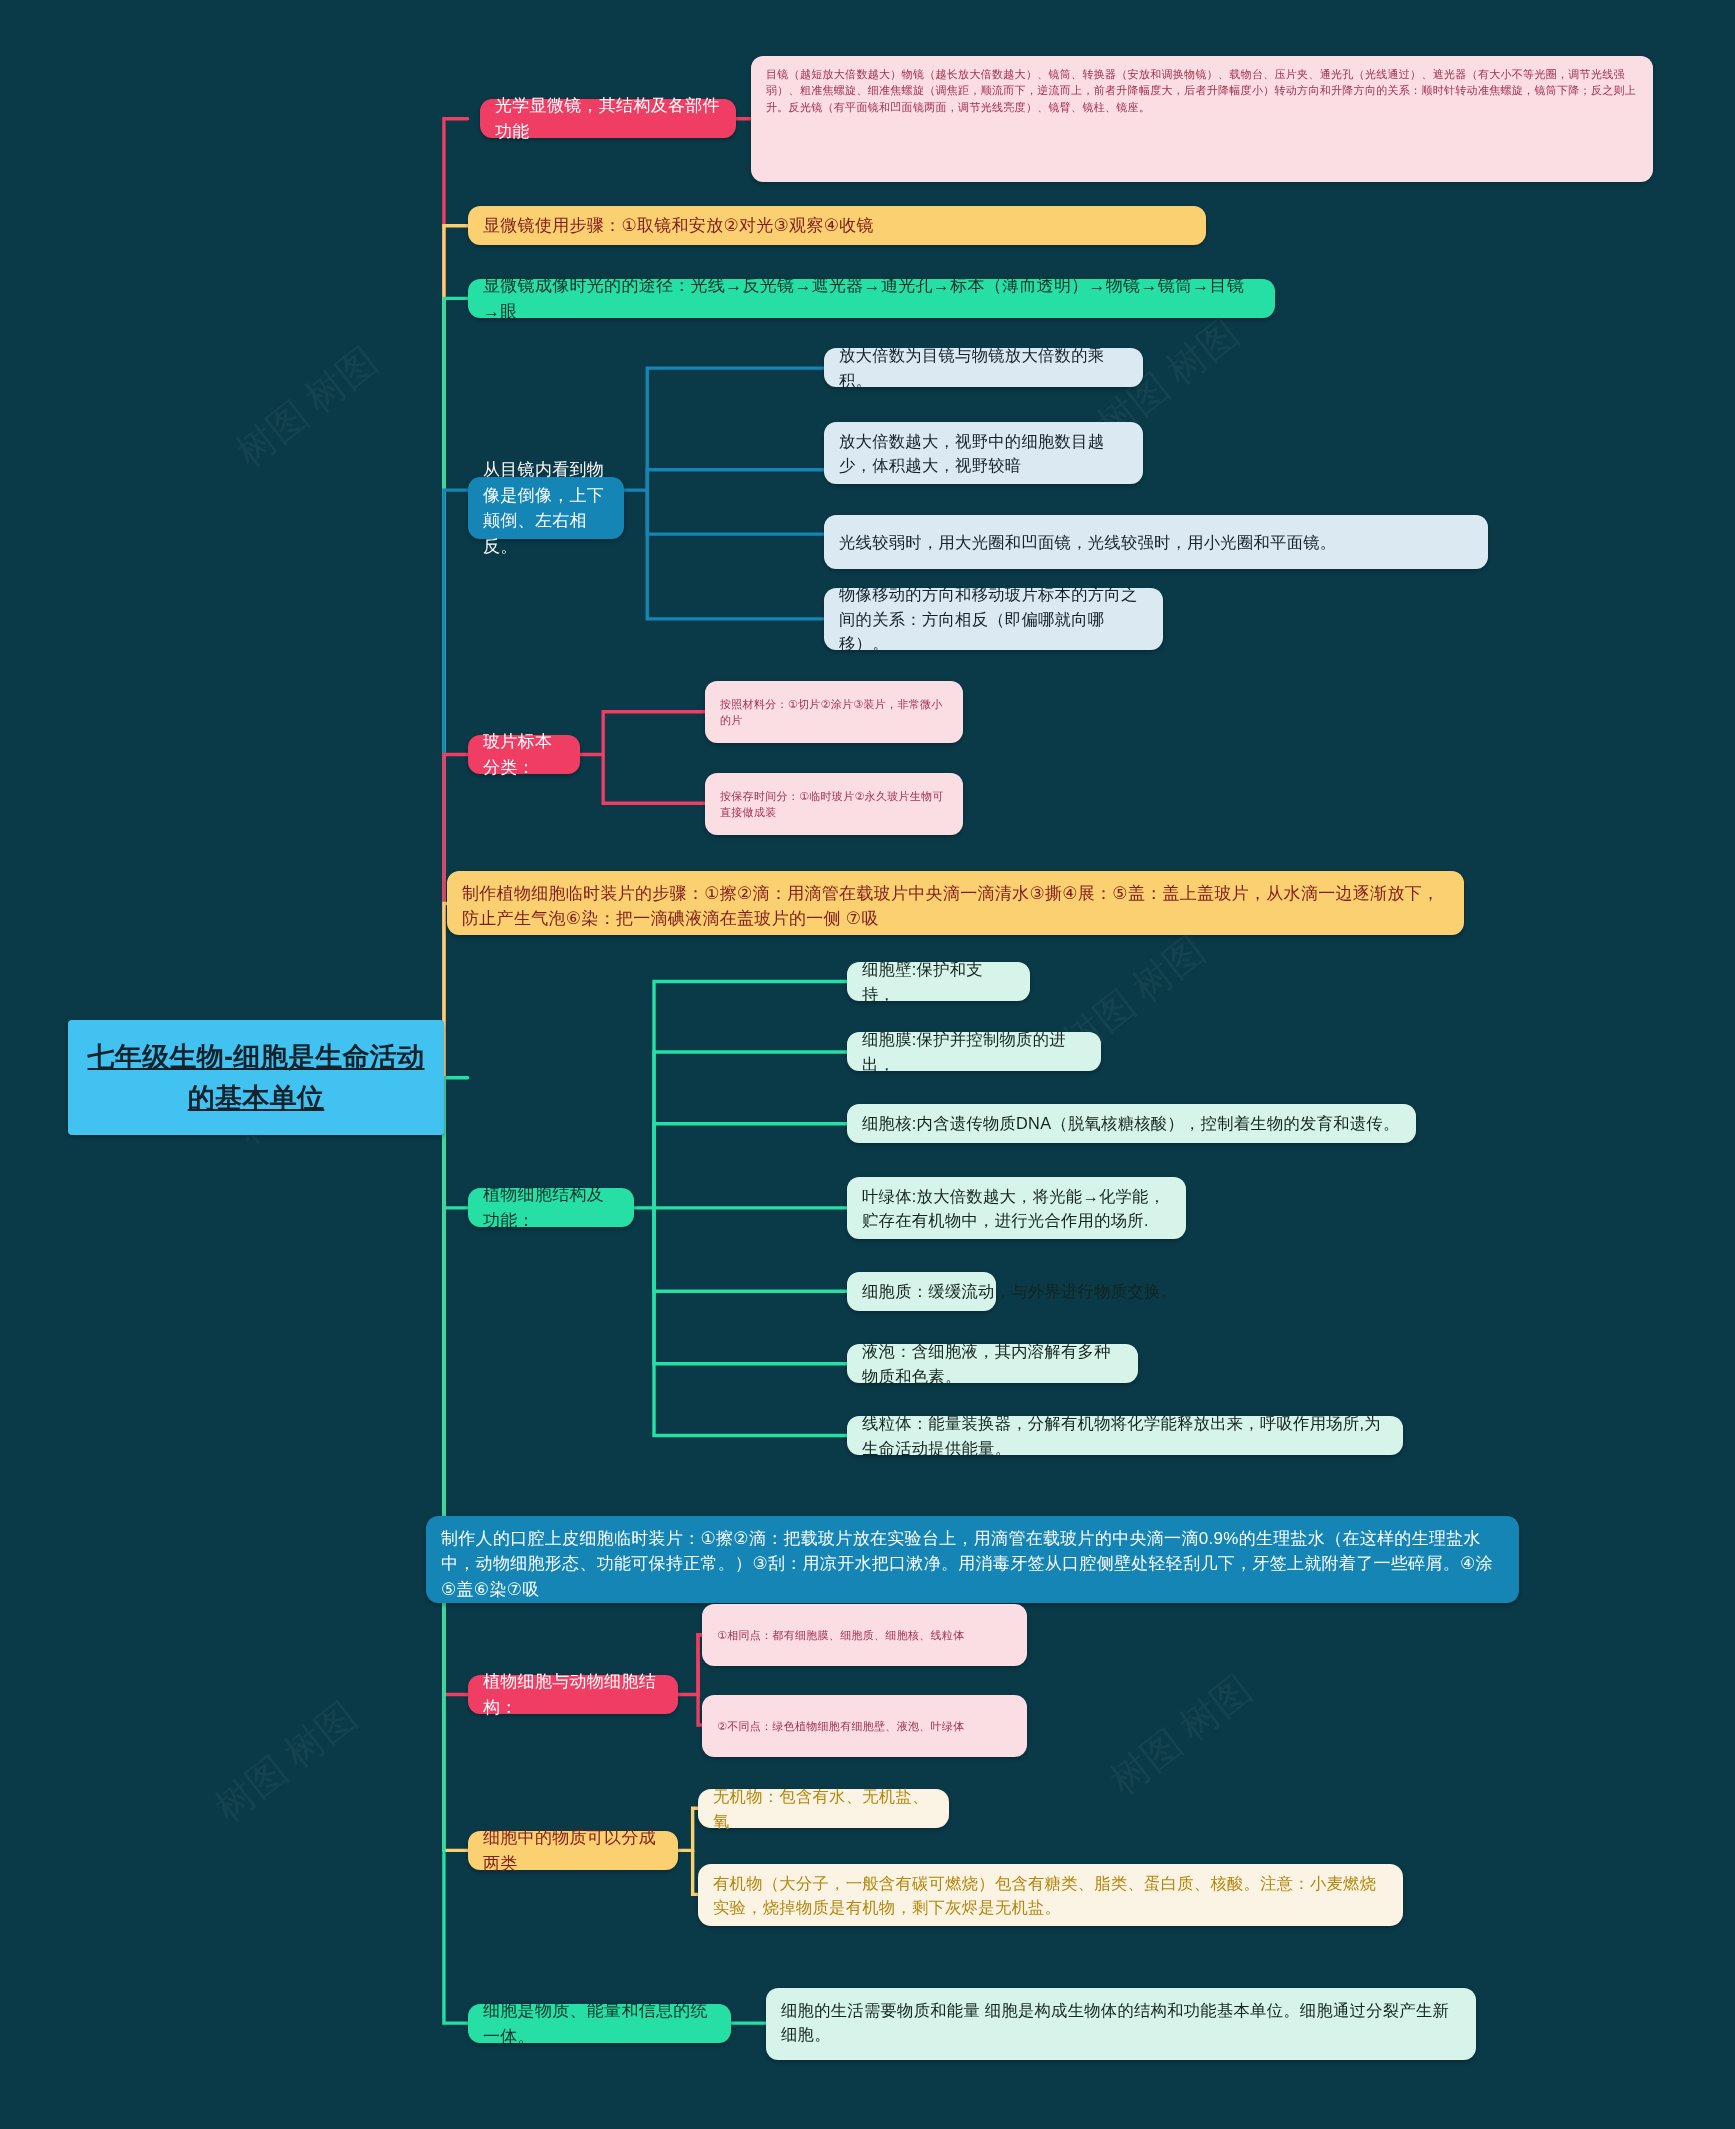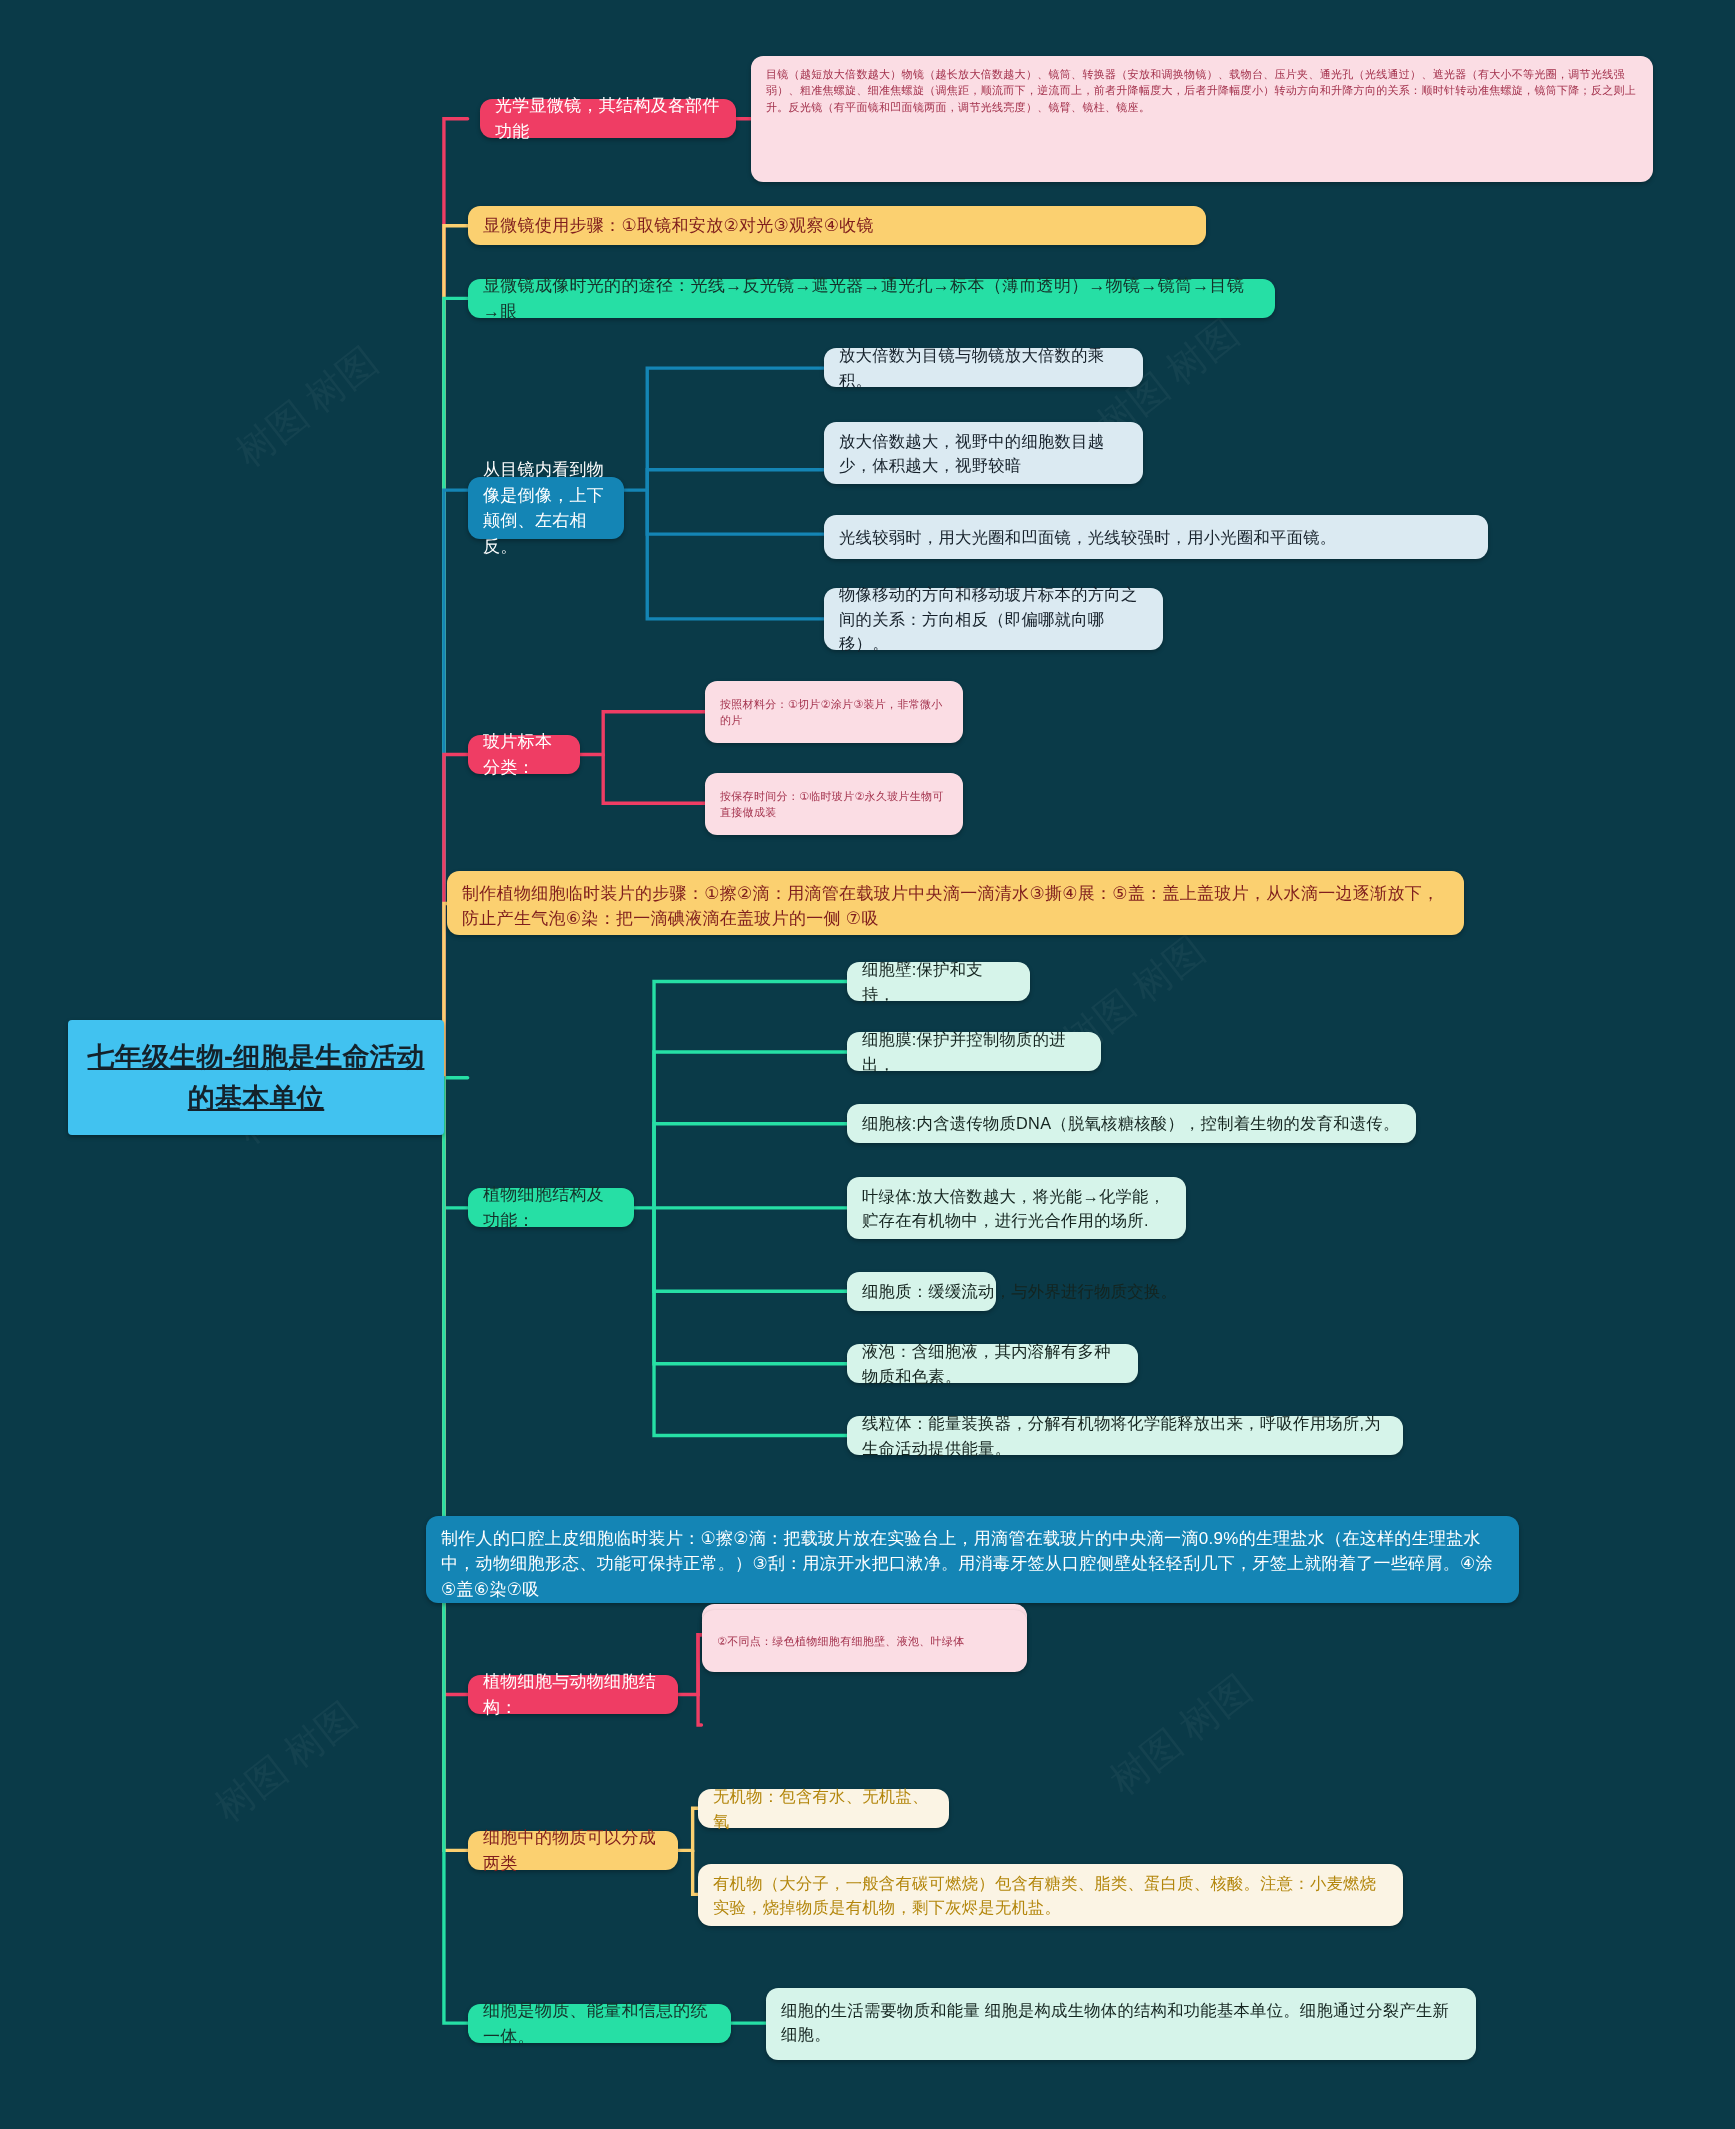--- a/index.html
+++ b/index.html
@@ -128,21 +128,21 @@
 
   <div class="node l1-blue" style="left:468px;top:459px;width:156px;height:62px;">
     <span class="txt">从目镜内看到物像是倒像，上下颠倒、左右相反。</span>
   </div>
   <div class="node l2-bluepale" style="left:824px;top:348px;width:319px;height:39px;">
     <span class="txt">放大倍数为目镜与物镜放大倍数的乘积。</span>
   </div>
   <div class="node l2-bluepale" style="left:824px;top:422px;width:319px;height:62px;">
     <span class="txt">放大倍数越大，视野中的细胞数目越少，体积越大，视野较暗</span>
   </div>
-  <div class="node l2-bluepale" style="left:824px;top:515px;width:664px;height:44px;">
+  <div class="node l2-bluepale" style="left:824px;top:515px;width:664px;height:54px;">
     <span class="txt">光线较弱时，用大光圈和凹面镜，光线较强时，用小光圈和平面镜。</span>
   </div>
   <div class="node l2-bluepale" style="left:824px;top:588px;width:339px;height:62px;">
     <span class="txt">物像移动的方向和移动玻片标本的方向之间的关系：方向相反（即偏哪就向哪移）。</span>
   </div>
 
   <div class="node l1-pink" style="left:468px;top:735px;width:112px;height:39px;">
     <span class="txt">玻片标本分类：</span>
   </div>
   <div class="node l2-pink" style="left:705px;top:681px;width:258px;height:62px;">
@@ -184,21 +184,21 @@
   <div class="node l1-blue" style="left:426px;top:1498px;width:1093px;height:87px;align-items:flex-start;">
     <span class="txt">制作人的口腔上皮细胞临时装片：①擦②滴：把载玻片放在实验台上，用滴管在载玻片的中央滴一滴0.9%的生理盐水（在这样的生理盐水中，动物细胞形态、功能可保持正常。）③刮：用凉开水把口漱净。用消毒牙签从口腔侧壁处轻轻刮几下，牙签上就附着了一些碎屑。④涂⑤盖⑥染⑦吸</span>
   </div>
 
   <div class="node l1-pink" style="left:468px;top:1675px;width:210px;height:39px;">
     <span class="txt">植物细胞与动物细胞结构：</span>
   </div>
   <div class="node l2-pink" style="left:702px;top:1604px;width:325px;height:62px;">
     <span class="txt">①相同点：都有细胞膜、细胞质、细胞核、线粒体</span>
   </div>
-  <div class="node l2-pink" style="left:702px;top:1610px;width:325px;height:62px;">
+  <div class="node l2-pink" style="left:702px;top:1695px;width:325px;height:62px;">
     <span class="txt">②不同点：绿色植物细胞有细胞壁、液泡、叶绿体</span>
   </div>
 
   <div class="node l1-yellow" style="left:468px;top:1831px;width:210px;height:39px;">
     <span class="txt">细胞中的物质可以分成两类</span>
   </div>
   <div class="node l2-cream" style="left:698px;top:1789px;width:251px;height:39px;">
     <span class="txt">无机物：包含有水、无机盐、氧</span>
   </div>
   <div class="node l2-cream" style="left:698px;top:1864px;width:705px;height:62px;">

